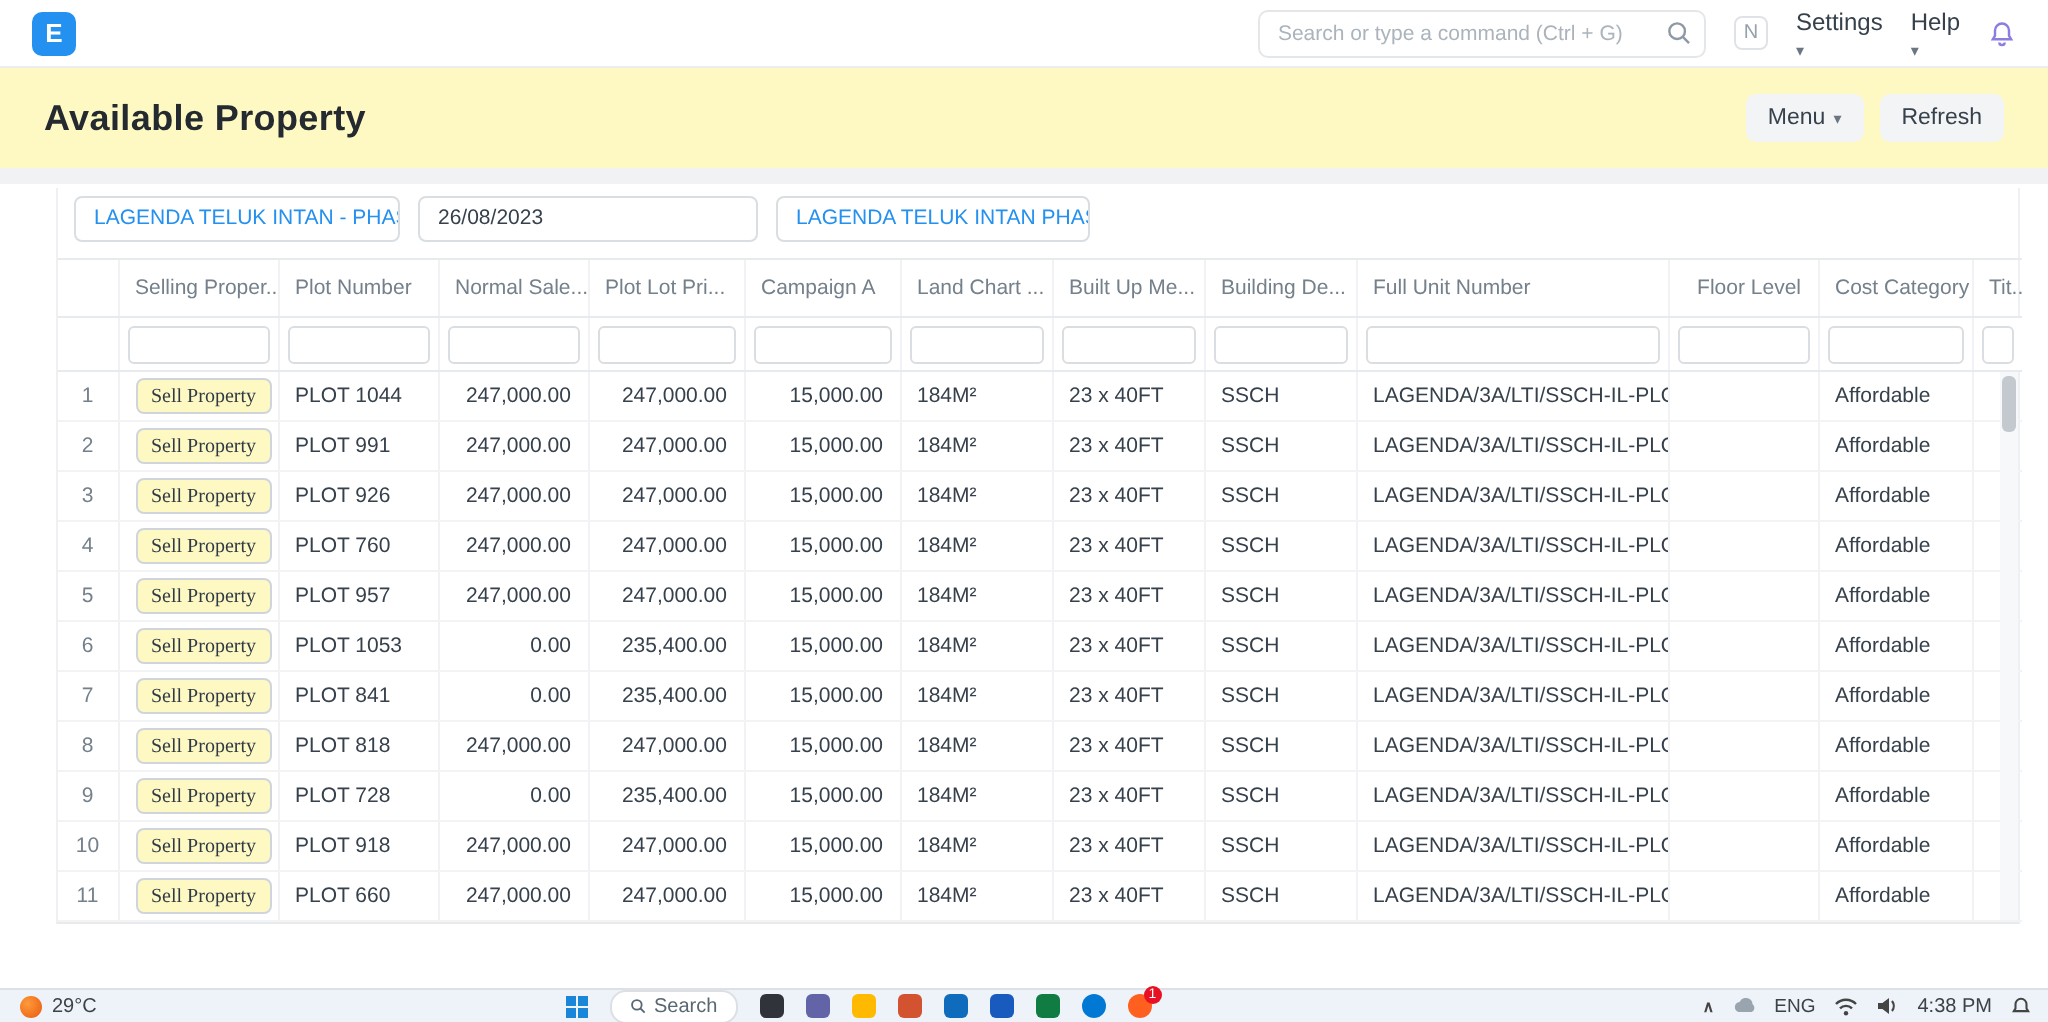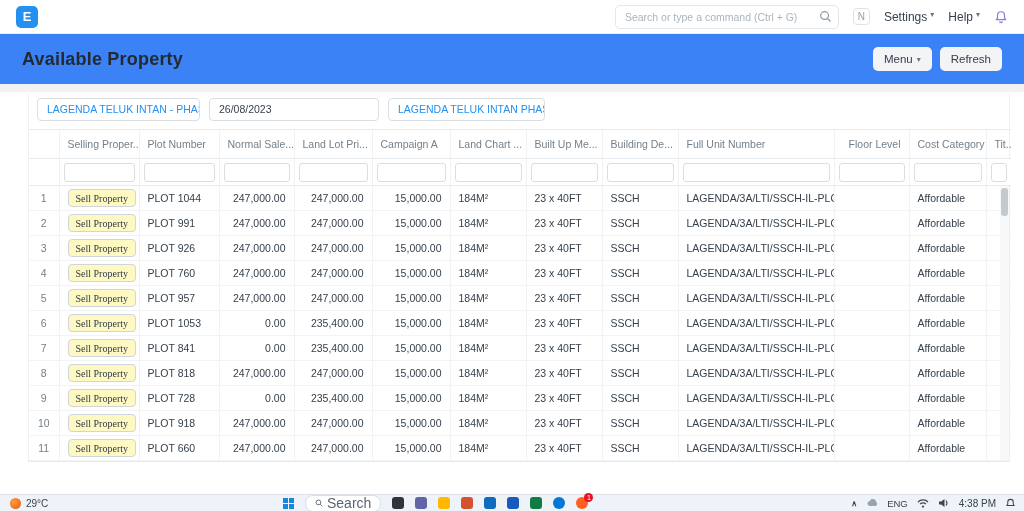--- a/index.html
+++ b/index.html
@@ -12,26 +12,26 @@
   .logo{width:22px;height:22px;background:#2490ef;color:#fff;border-radius:5px;
     display:flex;align-items:center;justify-content:center;font-weight:bold;font-size:13px;cursor:pointer;}
   .nav-right{margin-left:auto;display:flex;align-items:center;gap:14px;}
   .search-box{position:relative;width:224px;height:24px;}
   .search-box input{width:100%;height:100%;border:1px solid #e4e7ea;border-radius:5px;
     padding:0 24px 0 9px;font-size:10.5px;color:#36414c;background:#fff;outline:none;font-family:inherit;}
   .search-box input::placeholder{color:#abb4bc;}
   .search-ic{position:absolute;right:7px;top:5px;line-height:0;}
   .nbadge{width:17px;height:17px;border:1px solid #dfe3e8;border-radius:4px;color:#98a1a9;
     font-size:10px;display:flex;align-items:center;justify-content:center;cursor:pointer;}
-  .nav-link{font-size:12px;color:#36414c;display:flex;gap:3px;cursor:pointer;}
+  .nav-link{font-size:12px;color:#36414c;display:flex;gap:3px;cursor:pointer;flex-direction:column;}
   .caret{font-size:8px;color:#6c7680;}
   .bell{line-height:0;cursor:pointer;}
 
   
-  .page-head{height:50px;display:flex;align-items:center;padding:0 22px;background:#3b82f6;}
+  .page-head{height:50px;display:flex;align-items:center;padding:0 22px;background:#fef9c3;}
   .page-title{font-size:18px;font-weight:700;color:#242a30;letter-spacing:.2px;}
   .head-actions{margin-left:auto;display:flex;gap:8px;}
   .btn{height:24px;padding:0 11px;background:#f3f4f6;border:none;border-radius:5px;font-size:11.5px;
     color:#36414c;display:flex;align-items:center;gap:4px;font-family:inherit;cursor:pointer;}
   .band{height:8px;background:#f0f2f4;}
 
   
   .card{margin:0 14px 0 28px;background:#fff;border-left:1px solid #eef0f3;
     border-right:1px solid #eef0f3;border-bottom:1px solid #e8ebee;}
   .toolbar{height:30px;display:flex;align-items:center;justify-content:flex-end;padding:6px 20px 0;}
@@ -76,21 +76,21 @@
   
   .taskbar{position:absolute;left:0;bottom:0;width:1024px;height:17px;background:#eef2f9;
     border-top:1px solid #dde1e7;display:flex;align-items:center;font-size:10px;color:#3b4248;}
   .tb-left{display:flex;align-items:flex-start;gap:5px;padding-left:10px;}
   .weather-dot{width:11px;height:11px;border-radius:50%;
     background:radial-gradient(circle at 35% 35%, #ff9a3c, #e8590c);}
   .tb-center{position:absolute;left:283px;top:0;height:100%;display:flex;align-items:center;gap:11px;}
   .start-logo{display:grid;grid-template-columns:5px 5px;grid-template-rows:5px 5px;gap:1px;cursor:pointer;}
   .start-logo span{background:#1a86d9;}
   .tb-search{height:17px;display:flex;align-items:center;gap:4px;background:#fff;border:1px solid #dcdfe4;
-    border-radius:8px;padding:0 9px;color:#5a6672;font-size:14px;cursor:pointer;}
+    border-radius:8px;padding:0 9px;color:#5a6672;font-size:10px;cursor:pointer;}
   .app-icon{width:12px;height:12px;border-radius:3px;position:relative;cursor:pointer;display:inline-block;}
   .app-badge{position:absolute;top:-4px;right:-5px;min-width:9px;height:9px;border-radius:5px;background:#e81123;
     color:#fff;font-size:7px;display:flex;align-items:center;justify-content:center;padding:0 1px;}
   .tb-right{margin-left:auto;display:flex;align-items:center;gap:9px;padding-right:8px;}
   .tray-caret{font-size:8px;font-weight:bold;color:#444;cursor:pointer;}
   .tb-time{font-size:10px;}
   svg{display:block;}
 </style>
 </head>
 <body>
@@ -148,21 +148,21 @@
   </div>
 
   <div class="table-wrap">
     <table>
       <thead>
         <tr>
             <th class="col-num"></th>
             <th class="col-action">Selling Proper...</th>
             <th class="col-plot">Plot Number</th>
             <th class="col-normal_sale">Normal Sale...</th>
-            <th class="col-bumi">Land Lot Pri...</th>
+            <th class="col-bumi">Plot Lot Pri...</th>
             <th class="col-campaign">Campaign A</th>
             <th class="col-land">Land Chart ...</th>
             <th class="col-built">Built Up Me...</th>
             <th class="col-building">Building De...</th>
             <th class="col-full_unit">Full Unit Number</th>
             <th class="col-floor">Floor Level</th>
             <th class="col-cost">Cost Category</th>
             <th class="col-title">Tit...</th>
           </tr>
         <tr class="filter-row">

